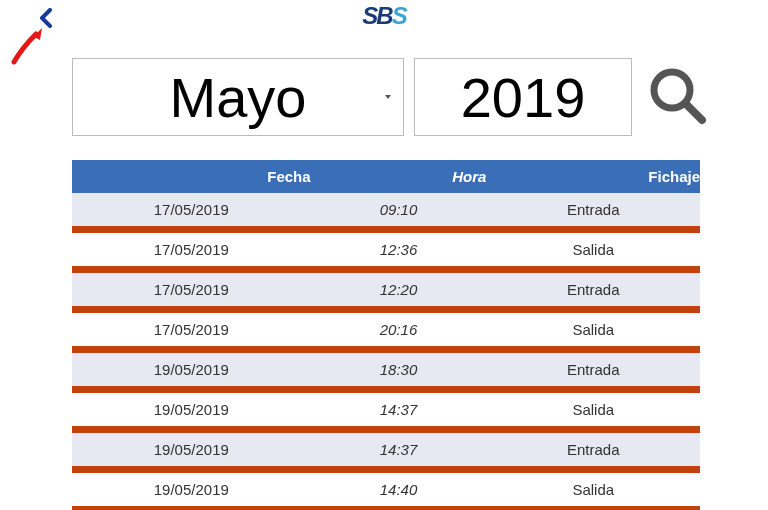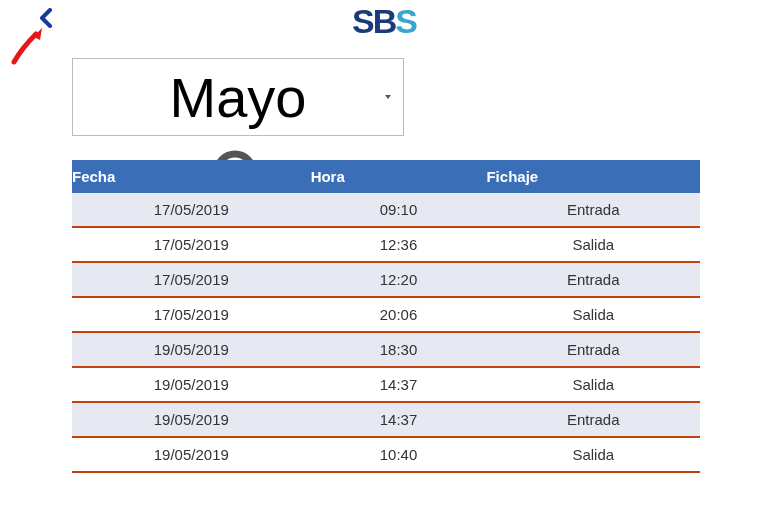--- a/index.html
+++ b/index.html
@@ -20,34 +20,34 @@
       position: absolute;
       top: 26px;
       left: 8px;
     }
     .logo {
       position: absolute;
       top: 2px;
       left: 50%;
       transform: translateX(-50%);
       font-weight: 900;
-      font-size: 34px;
+      font-size: 24px;
       letter-spacing: -2px;
+      font-style: italic;
     }
     .logo .s1 { color: #1a3a7a; }
     .logo .b  { color: #1a3a7a; }
     .logo .s2 { color: #3aa5d0; }
     .controls {
       position: absolute;
       top: 58px;
       left: 72px;
       display: flex;
       align-items: center;
       gap: 10px;
-      flex-direction: column;
     }
     .select-box {
       border: 1px solid #bbb;
       height: 78px;
       display: flex;
       align-items: center;
       padding: 0 18px;
       font-size: 56px;
       font-family: Arial, sans-serif;
       background: #fff;
@@ -78,32 +78,32 @@
     }
     table {
       width: 100%;
       border-collapse: collapse;
       font-size: 15px;
     }
     thead tr { background: #3a6fb7; color: #fff; }
     thead th {
       font-weight: bold;
       padding: 8px 0;
-      text-align: left;
+      text-align: right;
     }
     tbody td {
       padding: 8px 0;
       text-align: center;
-      border-bottom: 2px solid #c2410c;
+      border-bottom: 7px solid #c2410c;
       color: #333;
     }
     tbody tr:nth-child(odd) { background: #e6e8f2; }
     tbody tr:nth-child(even) { background: #ffffff; }
     th:nth-child(1), td:nth-child(1) { width: 38%; }
-    th:nth-child(2), td:nth-child(2) { width: 28%; }
+    th:nth-child(2), td:nth-child(2) { width: 28%; font-style: italic; }
     th:nth-child(3), td:nth-child(3) { width: 34%; }
   </style>
 </head>
 <body>
 
 <div class="back-chevron">
   <svg width="16" height="20" viewBox="0 0 16 20">
     <polyline points="12,2 4,10 12,18" fill="none" stroke="#1a3a9a" stroke-width="4" stroke-linecap="round" stroke-linejoin="round"></polyline>
   </svg>
 </div>
@@ -116,20 +116,23 @@
 </div>
 
 <div class="logo">
   <span class="s1">S</span><span class="b">B</span><span class="s2">S</span>
 </div>
 
 <div class="controls">
   <div class="select-box month-box">
     <span>Mayo</span>
     <span class="caret"></span>
+  </div>
+  <div class="select-box year-box">
+    <span>2019</span>
   </div>
   <div class="search-btn">
     <svg width="62" height="62" viewBox="0 0 62 62">
       <circle cx="26" cy="26" r="18" fill="none" stroke="#555" stroke-width="7"></circle>
       <line x1="40" y1="40" x2="56" y2="56" stroke="#555" stroke-width="8" stroke-linecap="round"></line>
     </svg>
   </div>
 </div>
 
 <div class="table-wrap">
@@ -152,38 +155,38 @@
           <td>12:36</td>
           <td>Salida</td>
         </tr>
         <tr>
           <td>17/05/2019</td>
           <td>12:20</td>
           <td>Entrada</td>
         </tr>
         <tr>
           <td>17/05/2019</td>
-          <td>20:06</td>
+          <td>20:16</td>
           <td>Salida</td>
         </tr>
         <tr>
           <td>19/05/2019</td>
           <td>18:30</td>
           <td>Entrada</td>
         </tr>
         <tr>
           <td>19/05/2019</td>
           <td>14:37</td>
           <td>Salida</td>
         </tr>
         <tr>
           <td>19/05/2019</td>
           <td>14:37</td>
           <td>Entrada</td>
         </tr>
         <tr>
           <td>19/05/2019</td>
-          <td>10:40</td>
+          <td>14:40</td>
           <td>Salida</td>
         </tr>
       </tbody>
   </table>
 </div>
 
 </body></html>

